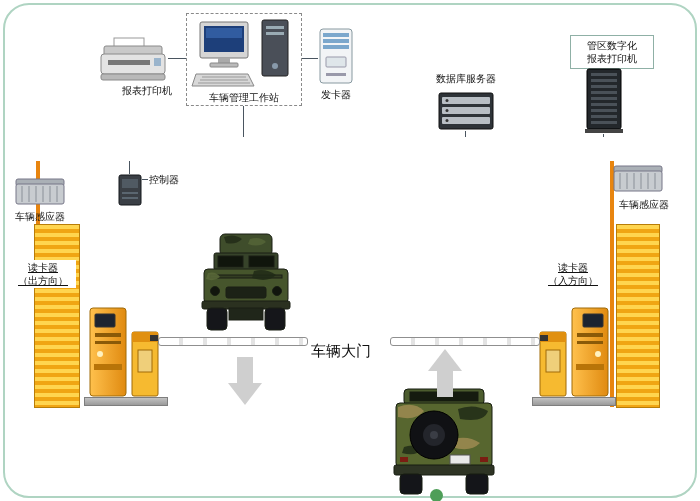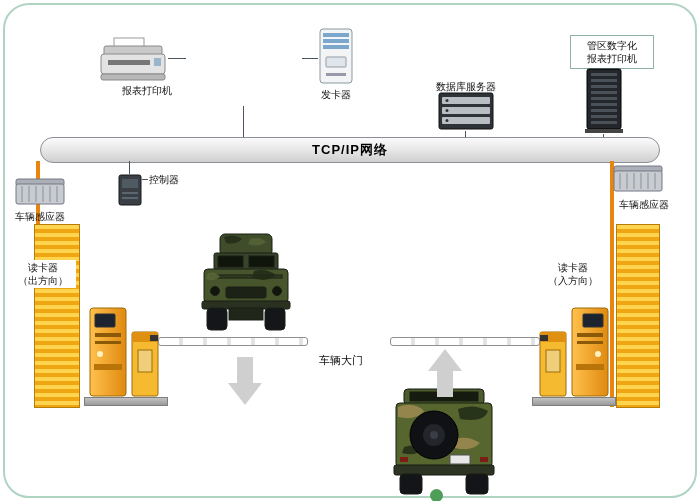--- a/index.html
+++ b/index.html
@@ -13,21 +13,21 @@
                border:1px solid var(--network_border,#8a9096);border-radius:13px;
                display:flex;align-items:center;justify-content:center;
                font-size:13px;font-weight:bold;letter-spacing:1px;}
   .district-box{border:1px solid #8fb0a6;background:#fff;padding:3px 2px;}
   .wall{background:repeating-linear-gradient(180deg,var(--wall_yellow,#ffd54f) 0 4px,var(--wall_orange,#f0a513) 4px 8px);
         border:1px solid #b87d08;box-sizing:border-box;}
   .orange-line{background:var(--line_orange,#e8850f);}
   .arm{background:repeating-linear-gradient(90deg,#ffffff 0 20px,#e3e3e3 20px 24px);
        border:1px solid #8f8f8f;border-radius:3px;box-sizing:border-box;}
   .base{background:linear-gradient(180deg,#c2c2c2,#9a9a9a);border:1px solid #7e7e7e;box-sizing:border-box;}
-  .reader-tag{background:#ffffff;padding:1px 0;}
+  .reader-tag{background:#ffffff;padding:1px 0;text-decoration:underline;}
   .arrow-shaft{background:var(--arrow_gray,#cfcfcf);}
   .arrow-head-down{width:0;height:0;border-left:17px solid transparent;border-right:17px solid transparent;
                    border-top:22px solid var(--arrow_gray,#cfcfcf);}
   .arrow-head-up{width:0;height:0;border-left:17px solid transparent;border-right:17px solid transparent;
                  border-bottom:22px solid var(--arrow_gray,#cfcfcf);}
   .ornament{background:#4e9e58;border-radius:50%;}
 </style>
 </head>
 <body>
 
@@ -40,34 +40,54 @@
       <rect x="16" y="2" width="30" height="12" fill="#ffffff" stroke="#999"></rect>
       <rect x="6" y="10" width="58" height="10" rx="2" fill="#c9c9c9" stroke="#8a8a8a"></rect>
       <rect x="3" y="18" width="64" height="20" rx="3" fill="#e3e3e3" stroke="#8a8a8a"></rect>
       <rect x="10" y="24" width="42" height="5" fill="#777"></rect>
       <rect x="56" y="22" width="7" height="8" fill="#9ab4cc"></rect>
       <rect x="3" y="38" width="64" height="6" rx="2" fill="#b8b8b8" stroke="#8a8a8a"></rect>
     </svg>
   </div>
   <div class="abs label" style="left:94px;top:84px;width:78px;text-align:right;">报表打印机</div>
 
+  <div class="abs" style="left:186px;top:13px;width:116px;height:93px;border:1px dashed #8a8a8a;box-sizing:border-box;">
+    <div class="abs" style="left:3px;top:4px;width:110px;height:72px;">
+      <svg width="110" height="72" viewBox="0 0 110 72">
+        <rect x="72" y="2" width="26" height="56" rx="2" fill="#4a4f58" stroke="#222"></rect>
+        <rect x="76" y="8" width="18" height="3" fill="#9aabb4"></rect>
+        <rect x="76" y="14" width="18" height="3" fill="#9aabb4"></rect>
+        <circle cx="85" cy="48" r="3" fill="#8899aa"></circle>
+        <rect x="10" y="4" width="48" height="36" rx="2" fill="#d5d5d5" stroke="#777"></rect>
+        <rect x="14" y="8" width="40" height="26" fill="#1d3f7a"></rect>
+        <rect x="16" y="10" width="36" height="10" fill="#3a6ab0" opacity="0.7"></rect>
+        <rect x="28" y="40" width="12" height="5" fill="#aaa"></rect>
+        <rect x="20" y="45" width="28" height="4" rx="1" fill="#bbb" stroke="#888"></rect>
+        <polygon points="6,56 58,56 64,68 2,68" fill="#d8d8d8" stroke="#888"></polygon>
+        <line x1="12" y1="59" x2="56" y2="59" stroke="#999"></line>
+        <line x1="10" y1="62" x2="58" y2="62" stroke="#999"></line>
+        <line x1="8" y1="65" x2="60" y2="65" stroke="#999"></line>
+      </svg>
+    </div>
+    <div class="abs label" style="left:0;right:0;bottom:1px;">车辆管理工作站</div>
+  </div>
 
   <div class="abs" style="left:318px;top:27px;width:36px;height:58px;">
     <svg width="36" height="58" viewBox="0 0 36 58">
       <rect x="2" y="2" width="32" height="54" rx="3" fill="#f2f4f6" stroke="#8899a0"></rect>
       <rect x="5" y="6" width="26" height="4" fill="#7ba7cc"></rect>
       <rect x="5" y="12" width="26" height="4" fill="#7ba7cc"></rect>
       <rect x="5" y="18" width="26" height="4" fill="#7ba7cc"></rect>
       <rect x="8" y="30" width="20" height="10" rx="1" fill="#dfe6ea" stroke="#99a"></rect>
       <rect x="8" y="46" width="20" height="3" fill="#99a"></rect>
     </svg>
   </div>
   <div class="abs label" style="left:310px;top:88px;width:52px;text-align:center;">发卡器</div>
 
-  <div class="abs label" style="left:428px;top:80px;width:76px;">数据库服务器</div>
+  <div class="abs label" style="left:428px;top:72px;width:76px;">数据库服务器</div>
   <div class="abs" style="left:437px;top:91px;width:58px;height:40px;">
     <svg width="58" height="40" viewBox="0 0 58 40">
       <rect x="2" y="2" width="54" height="36" rx="2" fill="#2e3338" stroke="#111"></rect>
       <rect x="5" y="6" width="48" height="7" rx="1" fill="#b8bec4"></rect>
       <rect x="5" y="16" width="48" height="7" rx="1" fill="#b8bec4"></rect>
       <rect x="5" y="26" width="48" height="7" rx="1" fill="#b8bec4"></rect>
       <circle cx="10" cy="9.5" r="1.5" fill="#333"></circle>
       <circle cx="10" cy="19.5" r="1.5" fill="#333"></circle>
       <circle cx="10" cy="29.5" r="1.5" fill="#333"></circle>
     </svg>
@@ -94,23 +114,20 @@
       <rect x="1" y="61" width="38" height="4" fill="#444"></rect>
     </svg>
   </div>
 
   <div class="abs line" style="left:168px;top:58px;width:18px;height:1px;"></div>
   <div class="abs line" style="left:302px;top:58px;width:16px;height:1px;"></div>
   <div class="abs line" style="left:243px;top:106px;width:1px;height:31px;"></div>
   <div class="abs line" style="left:465px;top:131px;width:1px;height:6px;"></div>
   <div class="abs line" style="left:603px;top:134px;width:1px;height:3px;"></div>
 
-  <div class="abs network-bus" style="left:40px;top:137px;width:618px;height:24px;">
-    <span>TCP/IP网络</span>
-  </div>
 
   <div class="abs line" style="left:129px;top:161px;width:1px;height:13px;"></div>
   <div class="abs" style="left:118px;top:174px;width:24px;height:32px;">
     <svg width="24" height="32" viewBox="0 0 24 32">
       <rect x="1" y="1" width="22" height="30" rx="2" fill="#3a3f45" stroke="#15181c"></rect>
       <rect x="4" y="5" width="16" height="9" fill="#5a6670" opacity="0.7"></rect>
       <rect x="4" y="18" width="16" height="2" fill="#5a6670"></rect>
       <rect x="4" y="23" width="16" height="2" fill="#5a6670"></rect>
     </svg>
   </div>
@@ -211,21 +228,21 @@
       <rect x="2" y="2" width="36" height="88" rx="3" fill="url(#kg-r)" stroke="#a06a08"></rect>
       <rect x="13" y="8" width="20" height="13" rx="1" fill="#1c2430" stroke="#333"></rect>
       <rect x="7" y="27" width="26" height="4" fill="#8a5a08"></rect>
       <rect x="7" y="35" width="26" height="3" fill="#8a5a08"></rect>
       <circle cx="28" cy="48" r="3" fill="#fff2c0"></circle>
       <rect x="6" y="58" width="28" height="6" fill="#b87408"></rect>
     </svg>
   </div>
   <div class="abs arm" style="left:390px;top:337px;width:150px;height:9px;"></div>
 
-  <div class="abs label" style="left:310px;top:353px;width:62px;font-size:11px;">车辆大门</div>
+  <div class="abs label" style="left:310px;top:341px;width:62px;font-size:15px;">车辆大门</div>
 
   <div class="abs" style="left:196px;top:231px;width:100px;height:102px;">
     <svg width="100" height="102" viewBox="0 0 100 102">
       <g stroke="#1a1f14" stroke-width="1">
         <rect x="24" y="3" width="52" height="22" rx="5" fill="#3f4d2b"></rect>
         <rect x="18" y="22" width="64" height="17" rx="2" fill="#37432a"></rect>
         <rect x="22" y="25" width="25" height="11" fill="#10150c"></rect>
         <rect x="53" y="25" width="25" height="11" fill="#10150c"></rect>
         <rect x="8" y="38" width="84" height="34" rx="4" fill="#46552c"></rect>
         <rect x="14" y="44" width="72" height="3" fill="#333d22"></rect>

